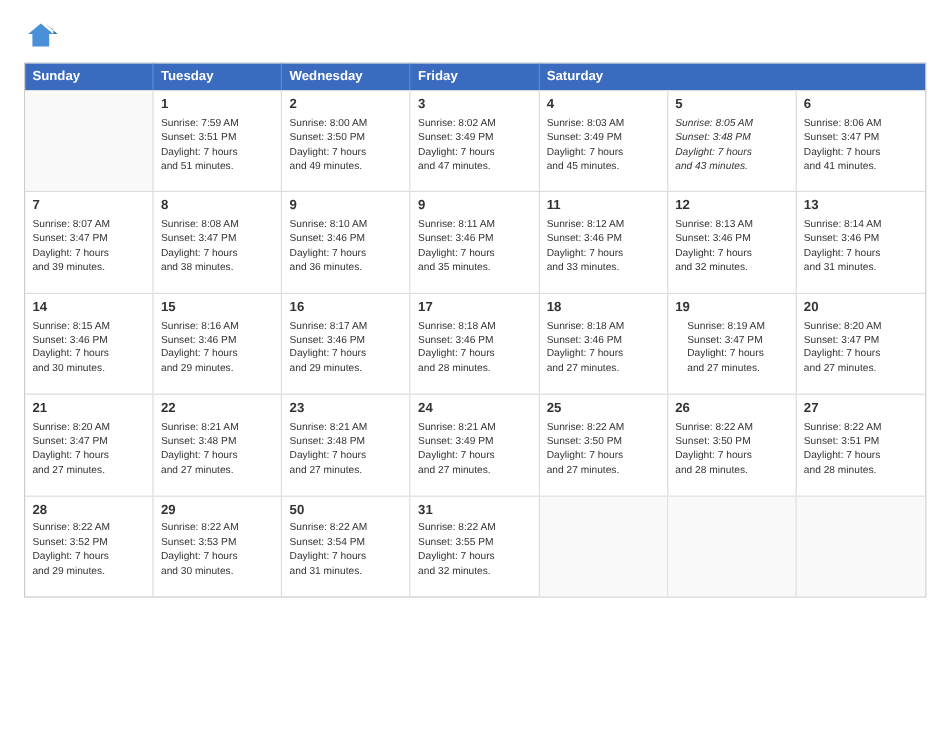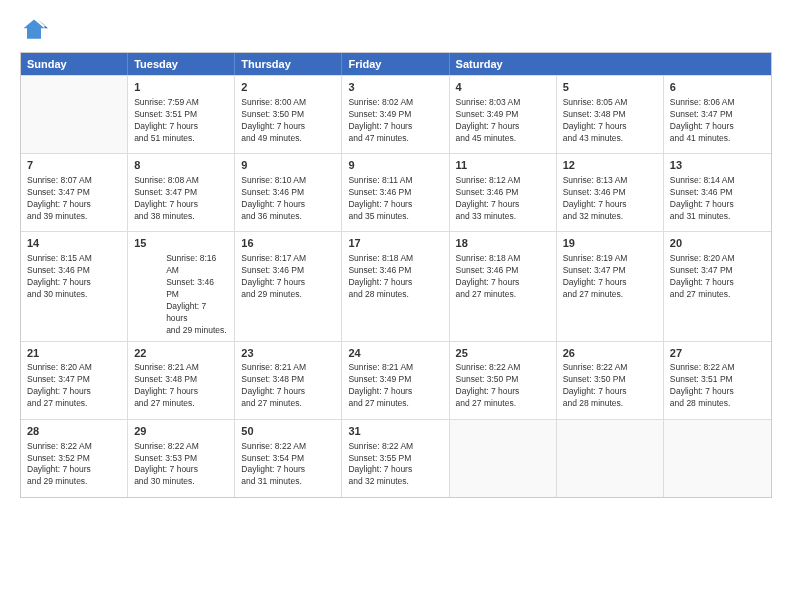--- a/index.html
+++ b/index.html
@@ -127,21 +127,21 @@
     <div class="title-block">
       <div class="main-title"></div>
       <div class="subtitle"></div>
     </div>
   </div>
 
   <div class="calendar">
     <div class="cal-header">
     <div class="cal-header-cell">Sunday</div>
         <div class="cal-header-cell">Tuesday</div>
-        <div class="cal-header-cell">Thursday</div>
+        <div class="cal-header-cell">Wednesday</div>
         <div class="cal-header-cell">Friday</div>
         <div class="cal-header-cell">Saturday</div>
       </div>
     <div class="cal-body">
     <div class="cal-row">
           <div class="cal-cell empty"></div>
           <div class="cal-cell">
             <span class="day-num">1</span>
             <div class="day-info" style="white-space: pre-line;">Sunrise: 7:59 AM
 Sunset: 3:51 PM
@@ -164,21 +164,21 @@
           </div>
           <div class="cal-cell">
             <span class="day-num">4</span>
             <div class="day-info" style="white-space: pre-line;">Sunrise: 8:03 AM
 Sunset: 3:49 PM
 Daylight: 7 hours
 and 45 minutes.</div>
           </div>
           <div class="cal-cell">
             <span class="day-num">5</span>
-            <div class="day-info" style="white-space: pre-line;">Sunrise: 8:05 AM
+            <div class="day-info" style="white-space: pre-line; font-style: italic;">Sunrise: 8:05 AM
 Sunset: 3:48 PM
 Daylight: 7 hours
 and 43 minutes.</div>
           </div>
           <div class="cal-cell">
             <span class="day-num">6</span>
             <div class="day-info" style="white-space: pre-line;">Sunrise: 8:06 AM
 Sunset: 3:47 PM
 Daylight: 7 hours
 and 41 minutes.</div>
@@ -238,21 +238,21 @@
         <div class="cal-row">
           <div class="cal-cell">
             <span class="day-num">14</span>
             <div class="day-info" style="white-space: pre-line;">Sunrise: 8:15 AM
 Sunset: 3:46 PM
 Daylight: 7 hours
 and 30 minutes.</div>
           </div>
           <div class="cal-cell">
             <span class="day-num">15</span>
-            <div class="day-info" style="white-space: pre-line; margin-left: 32px;">Sunrise: 8:16 AM
+            <div class="day-info" style="white-space: pre-line;">Sunrise: 8:16 AM
 Sunset: 3:46 PM
 Daylight: 7 hours
 and 29 minutes.</div>
           </div>
           <div class="cal-cell">
             <span class="day-num">16</span>
             <div class="day-info" style="white-space: pre-line;">Sunrise: 8:17 AM
 Sunset: 3:46 PM
 Daylight: 7 hours
 and 29 minutes.</div>
@@ -266,21 +266,21 @@
           </div>
           <div class="cal-cell">
             <span class="day-num">18</span>
             <div class="day-info" style="white-space: pre-line;">Sunrise: 8:18 AM
 Sunset: 3:46 PM
 Daylight: 7 hours
 and 27 minutes.</div>
           </div>
           <div class="cal-cell">
             <span class="day-num">19</span>
-            <div class="day-info" style="white-space: pre-line;">Sunrise: 8:19 AM
+            <div class="day-info" style="white-space: pre-line; margin-left: 10px;">Sunrise: 8:19 AM
 Sunset: 3:47 PM
 Daylight: 7 hours
 and 27 minutes.</div>
           </div>
           <div class="cal-cell">
             <span class="day-num">20</span>
             <div class="day-info" style="white-space: pre-line;">Sunrise: 8:20 AM
 Sunset: 3:47 PM
 Daylight: 7 hours
 and 27 minutes.</div>

